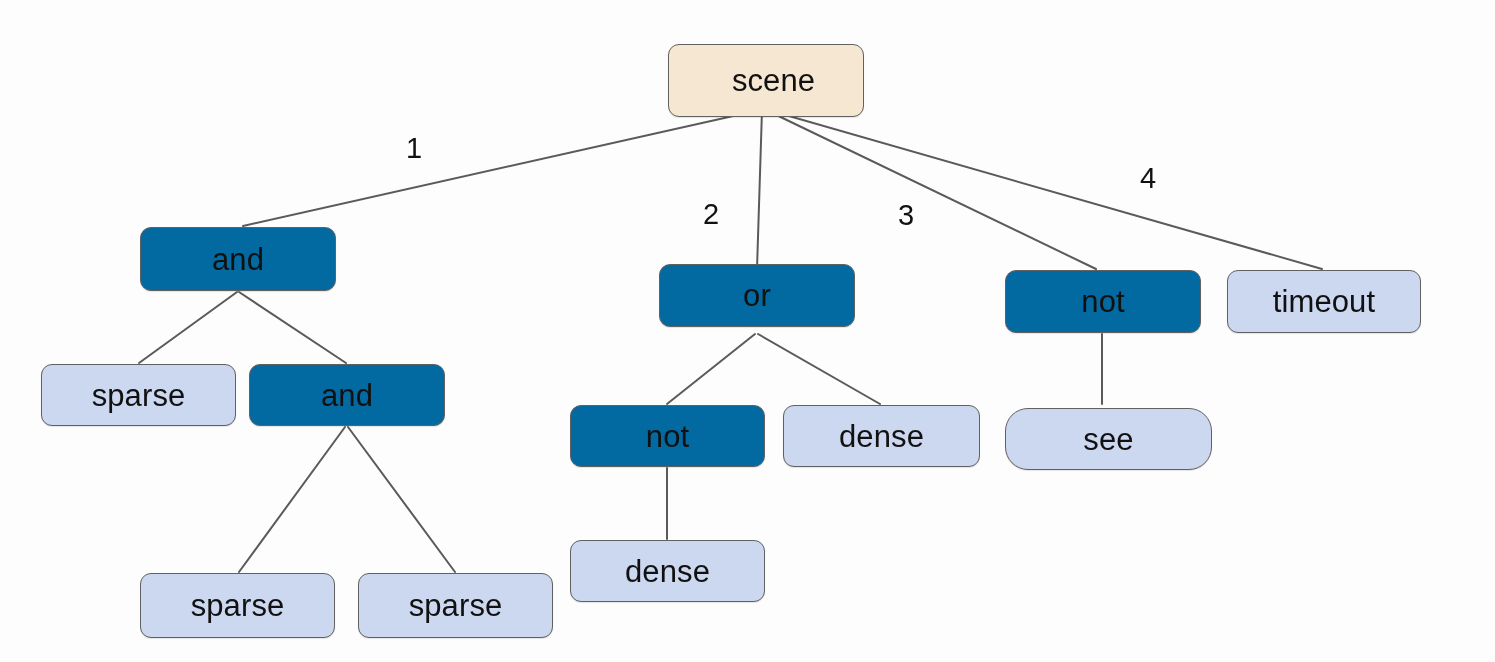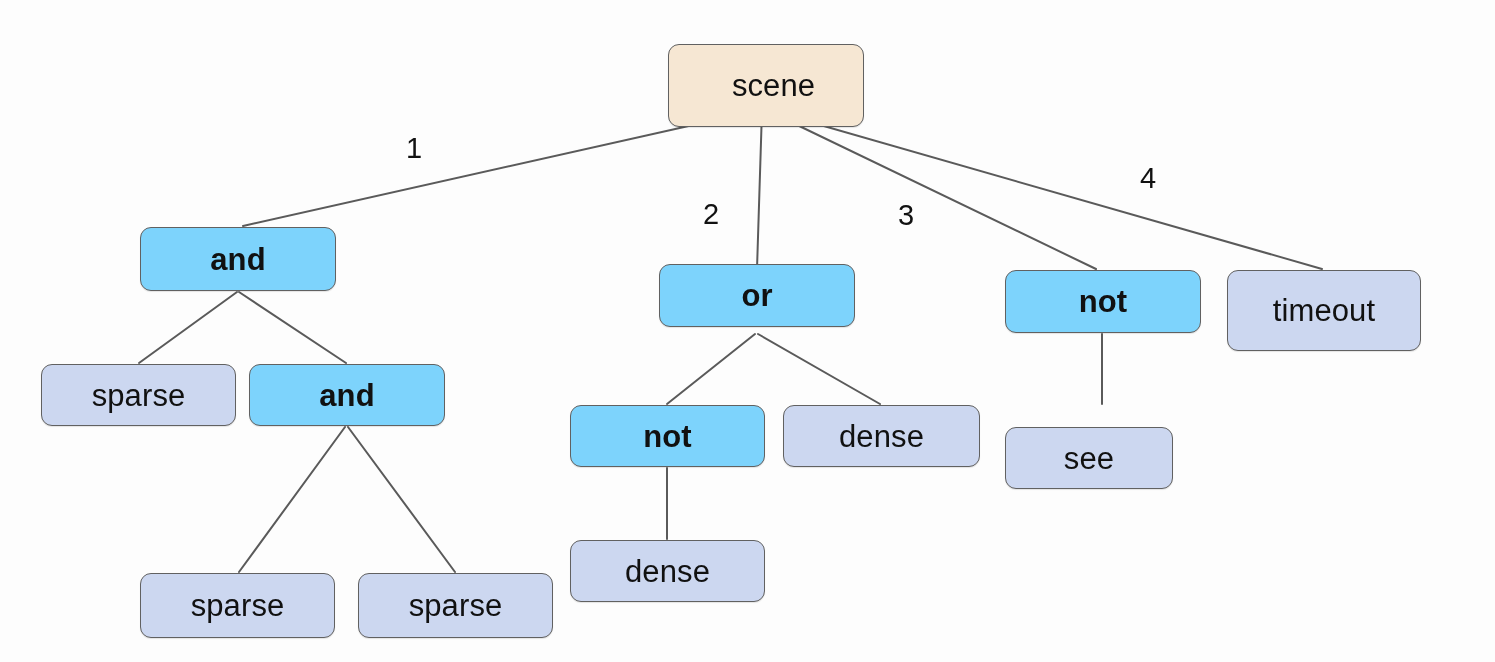--- a/index.html
+++ b/index.html
@@ -32,21 +32,21 @@
     border: 1.6px solid #616161;
     border-radius: 11px;
     color: #111111;
     font-size: 31px;
     line-height: 1;
     letter-spacing: 0.1px;
     white-space: nowrap;
     box-shadow: 0 1px 1px rgba(0,0,0,0.10);
   }
   .node.root   { background: #f6e7d3; }
-  .node.op     { background: #7dd3fc; font-weight: bold; }
+  .node.op     { background: #0369a1; }
   .node.leaf   { background: #ccd7f0; }
   .edge-label {
     position: absolute;
     color: #111111;
     font-size: 29px;
     line-height: 1;
     white-space: nowrap;
   }
 </style>
 </head>
@@ -61,48 +61,48 @@
       <line x1="237" y1="292" x2="139" y2="363" stroke="#5a5a5a" stroke-width="2" stroke-linecap="round"></line>
       <line x1="239" y1="292" x2="346" y2="363" stroke="#5a5a5a" stroke-width="2" stroke-linecap="round"></line>
       <line x1="345" y1="427" x2="239" y2="572" stroke="#5a5a5a" stroke-width="2" stroke-linecap="round"></line>
       <line x1="348" y1="427" x2="455" y2="572" stroke="#5a5a5a" stroke-width="2" stroke-linecap="round"></line>
       <line x1="755" y1="334" x2="667" y2="404" stroke="#5a5a5a" stroke-width="2" stroke-linecap="round"></line>
       <line x1="758" y1="334" x2="880" y2="404" stroke="#5a5a5a" stroke-width="2" stroke-linecap="round"></line>
       <line x1="667" y1="468" x2="667" y2="539" stroke="#5a5a5a" stroke-width="2" stroke-linecap="round"></line>
       <line x1="1102" y1="334" x2="1102" y2="404" stroke="#5a5a5a" stroke-width="2" stroke-linecap="round"></line>
     </svg>
   <div id="node-layer">
-      <div class="node root" style="left: 668px; top: 44px; width: 196px; height: 83px; padding-left: 15px;">
+      <div class="node root" style="left: 668px; top: 44px; width: 196px; height: 73px; padding-left: 15px;">
         <span>scene</span>
       </div>
       <div class="node op" style="left: 140px; top: 227px; width: 196px; height: 64px;">
         <span>and</span>
       </div>
       <div class="node op" style="left: 659px; top: 264px; width: 196px; height: 63px;">
         <span>or</span>
       </div>
       <div class="node op" style="left: 1005px; top: 270px; width: 196px; height: 63px;">
         <span>not</span>
       </div>
-      <div class="node leaf" style="left: 1227px; top: 270px; width: 194px; height: 81px;">
+      <div class="node leaf" style="left: 1227px; top: 270px; width: 194px; height: 63px;">
         <span>timeout</span>
       </div>
       <div class="node leaf" style="left: 41px; top: 364px; width: 195px; height: 62px;">
         <span>sparse</span>
       </div>
       <div class="node op" style="left: 249px; top: 364px; width: 196px; height: 62px;">
         <span>and</span>
       </div>
       <div class="node op" style="left: 570px; top: 405px; width: 195px; height: 62px;">
         <span>not</span>
       </div>
       <div class="node leaf" style="left: 783px; top: 405px; width: 197px; height: 62px;">
         <span>dense</span>
       </div>
-      <div class="node leaf" style="left: 1005px; top: 427px; width: 168px; height: 62px;">
+      <div class="node leaf" style="left: 1005px; top: 408px; width: 207px; height: 62px; border-radius: 23px;">
         <span>see</span>
       </div>
       <div class="node leaf" style="left: 570px; top: 540px; width: 195px; height: 62px;">
         <span>dense</span>
       </div>
       <div class="node leaf" style="left: 140px; top: 573px; width: 195px; height: 65px;">
         <span>sparse</span>
       </div>
       <div class="node leaf" style="left: 358px; top: 573px; width: 195px; height: 65px;">
         <span>sparse</span>

